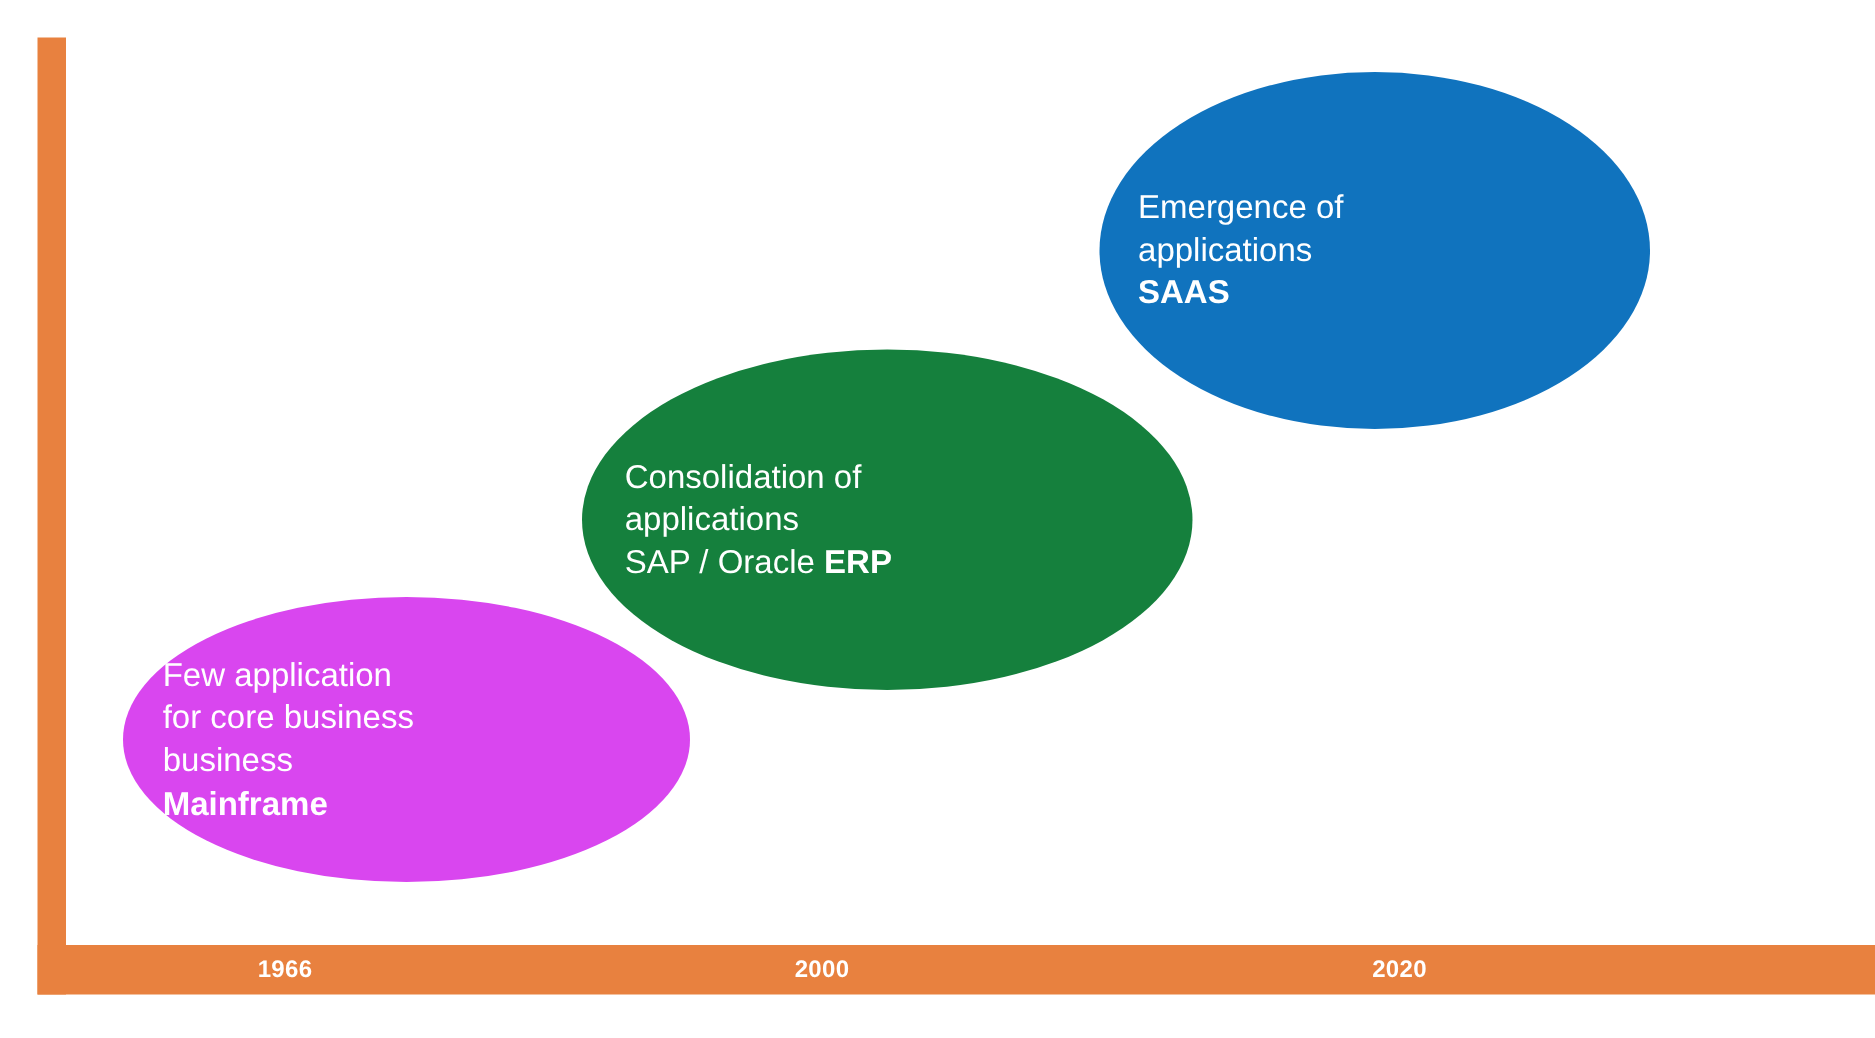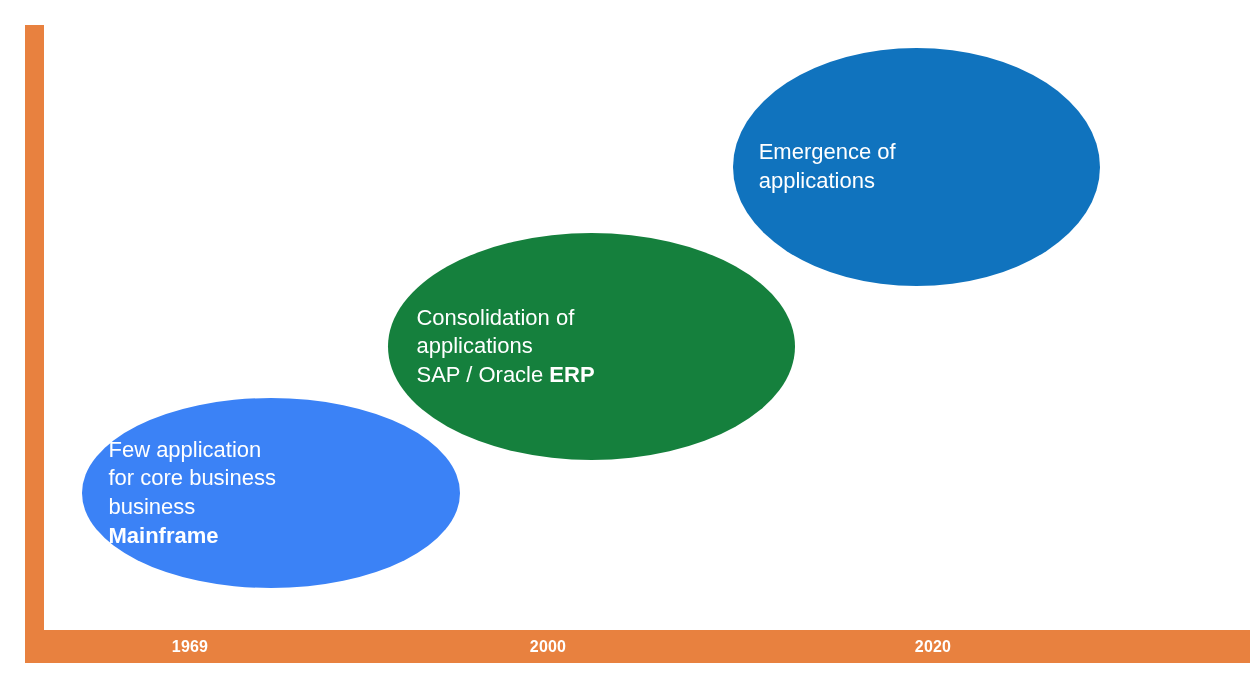--- a/index.html
+++ b/index.html
@@ -74,21 +74,21 @@
   .bubble .line.bold,
   .bubble .line .bold {
     font-weight: bold;
   }
 
   .bubble-mainframe {
     left: 82px;
     top: 398px;
     width: 378px;
     height: 190px;
-    background: #3b82f6;
+    background: #d946ef;
     font-size: 22px;
     z-index: 3;
   }
   .bubble-erp {
     left: 388px;
     top: 233px;
     width: 407px;
     height: 227px;
     background: #15803d;
     font-size: 22px;
@@ -105,28 +105,29 @@
   }
 </style>
 </head>
 <body>
 
 <div id="slide">
 
   <div class="axis-vertical"></div>
   <div class="axis-horizontal"></div>
 
-  <div class="year-label year-1970">1969</div>
+  <div class="year-label year-1970">1966</div>
   <div class="year-label year-2000">2000</div>
   <div class="year-label year-2020">2020</div>
 
   <div class="bubble bubble-saas">
     <div class="lines">
       <span class="line">Emergence of</span>
       <span class="line">applications</span>
+      <span class="line bold">SAAS</span>
     </div>
   </div>
 
   <div class="bubble bubble-erp">
     <div class="lines">
       <span class="line">Consolidation of</span>
       <span class="line">applications</span>
       <span class="line"><span>SAP / Oracle </span><span class="bold">ERP</span></span>
     </div>
   </div>

